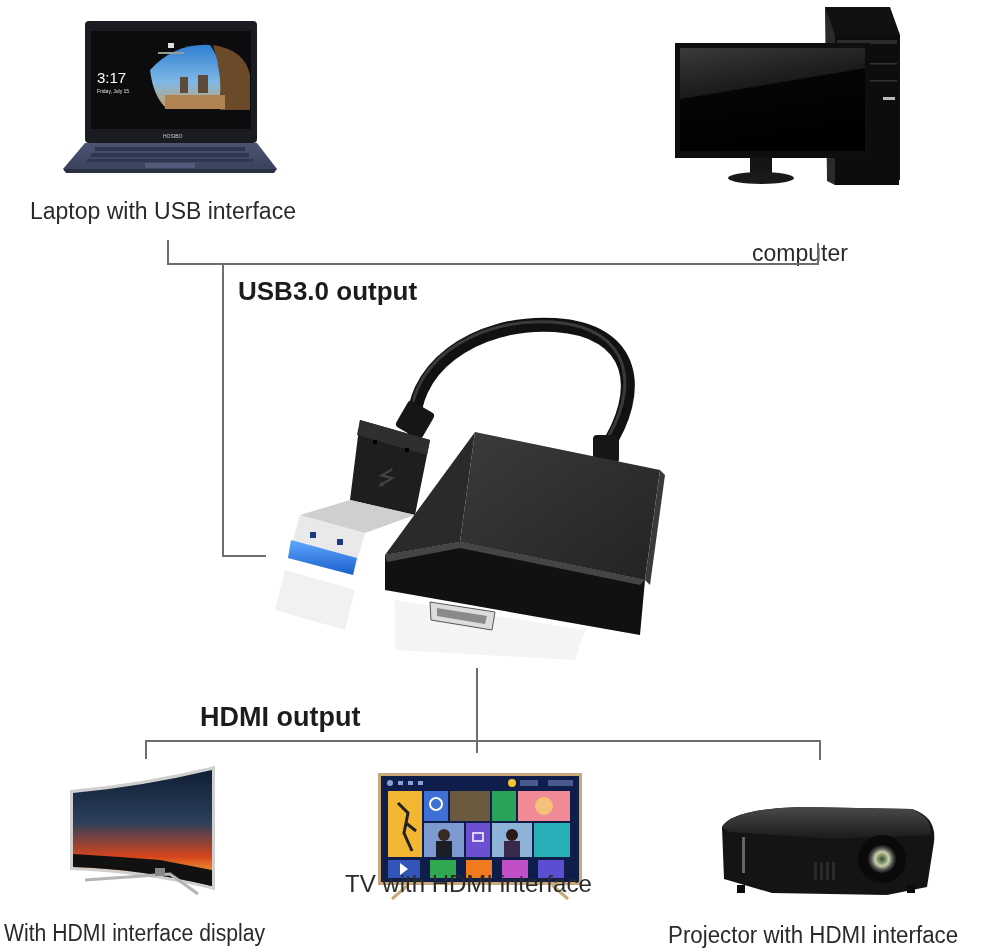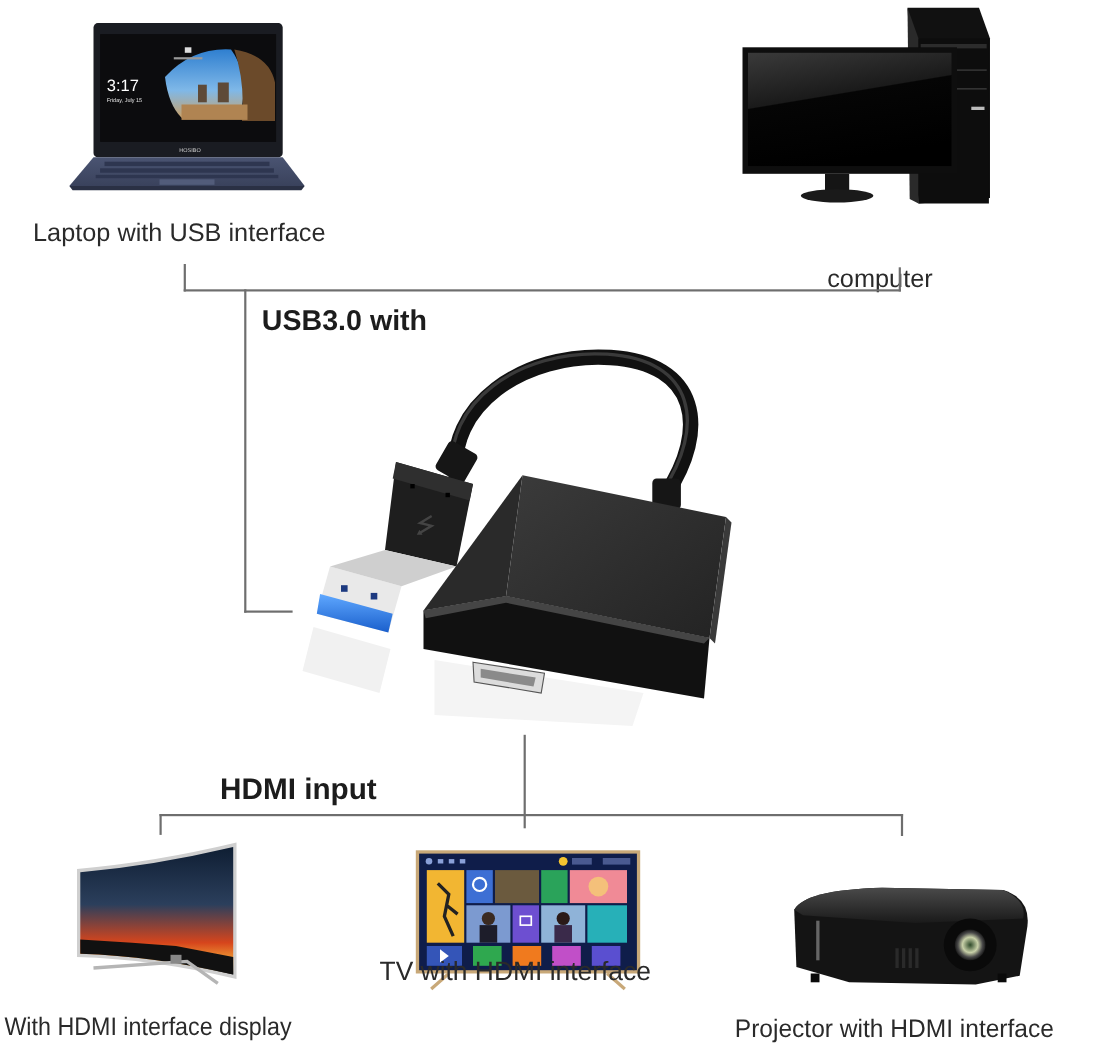--- a/index.html
+++ b/index.html
@@ -83,21 +83,21 @@
   </svg>
 </div>
 <div class="label lbl-top" style="left:752px;top:200px;margin-top:40px;">computer</div>
 
 <div class="line" style="left:167px;top:240px;width:2px;height:25px;"></div>
 <div class="line" style="left:167px;top:263px;width:652px;height:2px;"></div>
 <div class="line" style="left:817px;top:243px;width:2px;height:22px;"></div>
 <div class="line" style="left:222px;top:263px;width:2px;height:294px;"></div>
 <div class="line" style="left:222px;top:555px;width:44px;height:2px;"></div>
 
-<div class="label lbl-bold" style="left:238px;top:276px;">USB3.0 with</div>
+<div class="label lbl-bold" style="left:238px;top:276px;">USB3.0 output</div>
 
 <div class="abs" style="left:255px;top:310px;width:420px;height:360px;">
   <svg width="420" height="360" viewBox="0 0 420 360" style="left:0;top:0;">
     <defs>
       <linearGradient id="boxTop" x1="0" y1="0" x2="1" y2="1">
         <stop offset="0" stop-color="#3b3b3b"></stop>
           <stop offset="1" stop-color="#232323"></stop>
       </linearGradient>
       <linearGradient id="blue" x1="0" y1="0" x2="0" y2="1">
         <stop offset="0" stop-color="#5fa8ff"></stop>
@@ -135,21 +135,21 @@
     <path d="M175 292 L240 302 L237 320 L176 310 Z" fill="#dcdcdc" stroke="#555" stroke-width="1"></path>
     <path d="M182 298 L232 306 L230 314 L182 306 Z" fill="#8a8a8a"></path>
   </svg>
 </div>
 
 <div class="line" style="left:476px;top:668px;width:2px;height:85px;"></div>
 <div class="line" style="left:145px;top:740px;width:676px;height:2px;"></div>
 <div class="line" style="left:145px;top:740px;width:2px;height:19px;"></div>
 <div class="line" style="left:819px;top:740px;width:2px;height:20px;"></div>
 
-<div class="label lbl-bold" style="left:200px;top:702px;font-size:27px;">HDMI input</div>
+<div class="label lbl-bold" style="left:200px;top:702px;font-size:27px;">HDMI output</div>
 
 <div class="abs" style="left:60px;top:762px;width:170px;height:140px;">
   <svg width="170" height="140" viewBox="0 0 170 140" style="left:0;top:0;">
     <defs>
       <linearGradient id="night" x1="0" y1="0" x2="0" y2="1">
         <stop offset="0" stop-color="#0f1e33"></stop>
           <stop offset="0.45" stop-color="#2b3f5c"></stop>
           <stop offset="0.75" stop-color="#d6451c"></stop>
           <stop offset="0.9" stop-color="#f1a437"></stop>
           <stop offset="1" stop-color="#1a1a1a"></stop>

